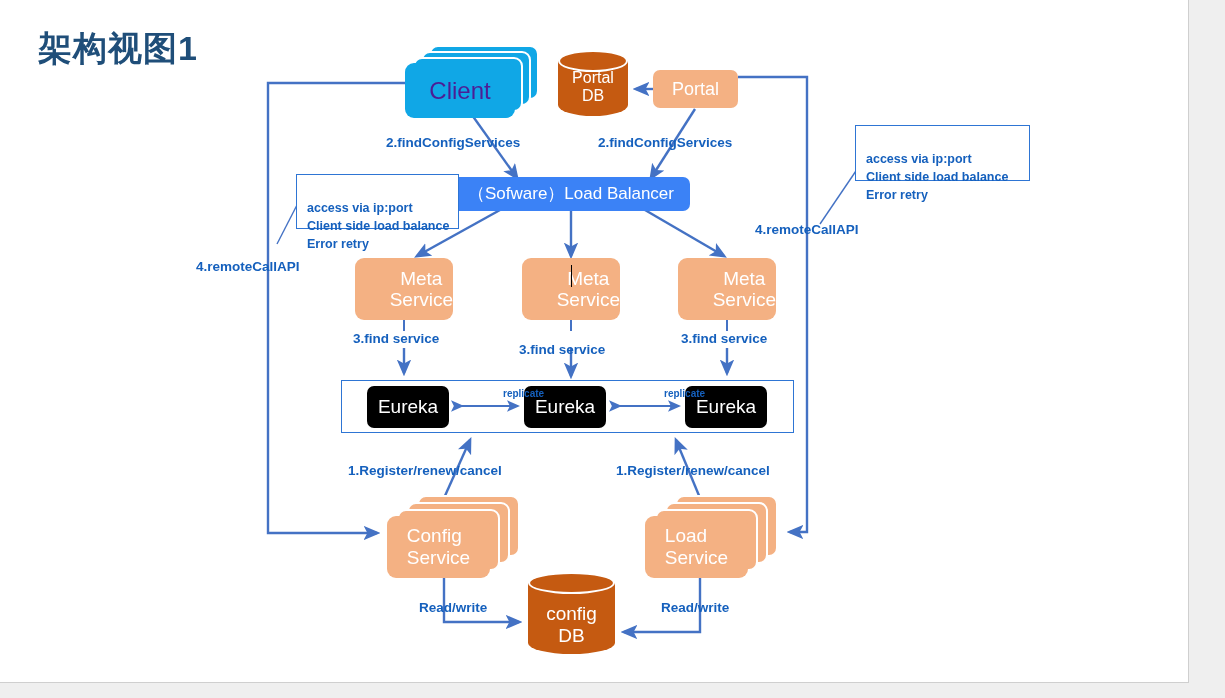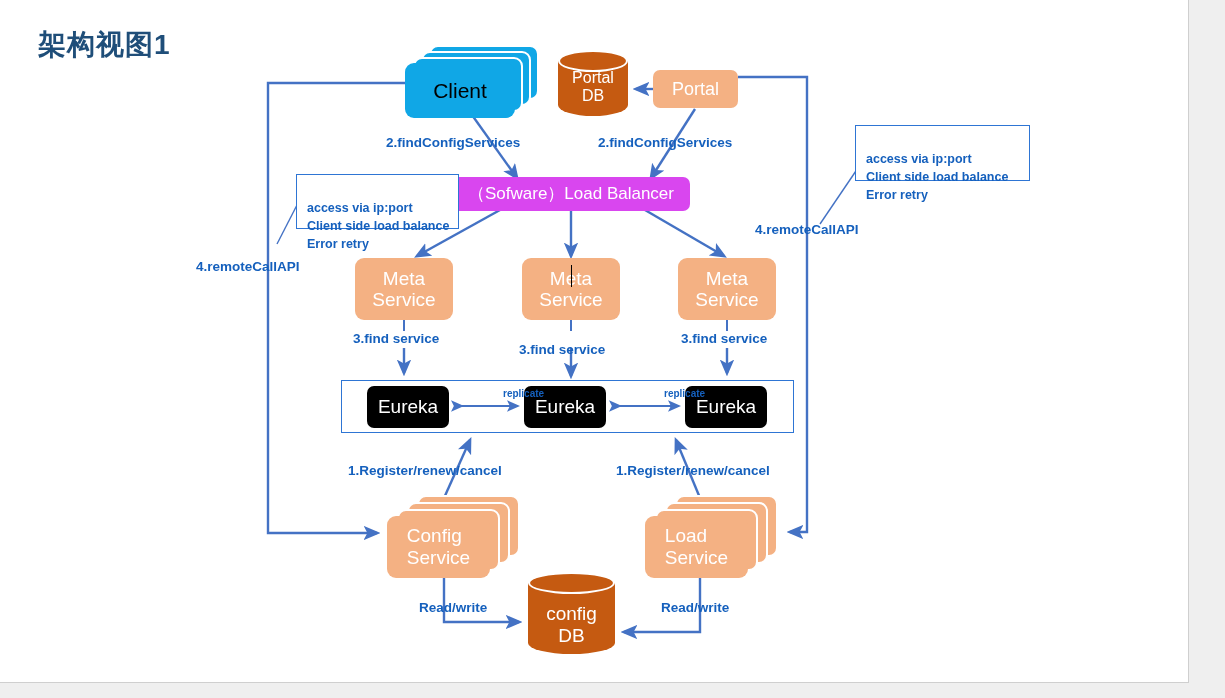--- a/index.html
+++ b/index.html
@@ -41,41 +41,41 @@
     justify-content: center;
     text-align: center;
     color: #ffffff;
     line-height: 1.12;
   }
   
   #title {
     position: absolute;
     left: 38px;
     top: 26px;
-    font-size: 28px;
+    font-size: 34px;
     font-weight: bold;
     color: #1F4E79;
     letter-spacing: 1px;
     white-space: nowrap;
   }
   
   .stack-wrap { position: absolute; }
   .stack-sheet {
     position: absolute;
     box-sizing: border-box;
     border-radius: 9px;
   }
   .client-main {
     position: absolute;
     left: 0; top: 18px;
     width: 110px; height: 55px;
     background: #10A7E6;
     border-radius: 9px;
     display: flex; align-items: center; justify-content: center;
-    color: #000000; font-size: 21px;
+    color: #4c1d95; font-size: 24px;
   }
   .client-s1 { left: 8px;  top: 12px; width: 110px; height: 55px; background:#10A7E6; border:2px solid #ffffff; }
   .client-s2 { left: 16px; top: 6px;  width: 110px; height: 55px; background:#10A7E6; border:2px solid #ffffff; }
   .client-s3 { left: 24px; top: 0px;  width: 110px; height: 55px; background:#10A7E6; border:2px solid #ffffff; }
 
   
   .svc-main {
     position: absolute;
     left: 0; top: 22px;
     width: 103px; height: 62px;
@@ -87,30 +87,31 @@
   .svc-s1 { left: 10px; top: 15px; width: 103px; height: 62px; background:#F4B183; border:2px solid #ffffff; }
   .svc-s2 { left: 20px; top: 8px;  width: 103px; height: 62px; background:#F4B183; border:2px solid #ffffff; }
   .svc-s3 { left: 30px; top: 1px;  width: 103px; height: 62px; background:#F4B183; border:2px solid #ffffff; }
 
   
   .meta-box {
     width: 98px; height: 62px;
     background: #F4B183;
     border-radius: 9px;
     font-size: 19px;
+    justify-content: flex-end;
   }
   .portal-box {
     width: 85px; height: 38px;
     background: #F4B183;
     border-radius: 7px;
     font-size: 18px;
   }
   .lb-box {
     width: 238px; height: 34px;
-    background: #d946ef;
+    background: #3b82f6;
     border-radius: 7px;
     font-size: 17px;
     white-space: nowrap;
   }
   .eureka-box {
     width: 82px; height: 42px;
     background: #000000;
     border-radius: 7px;
     font-size: 19px;
   }

